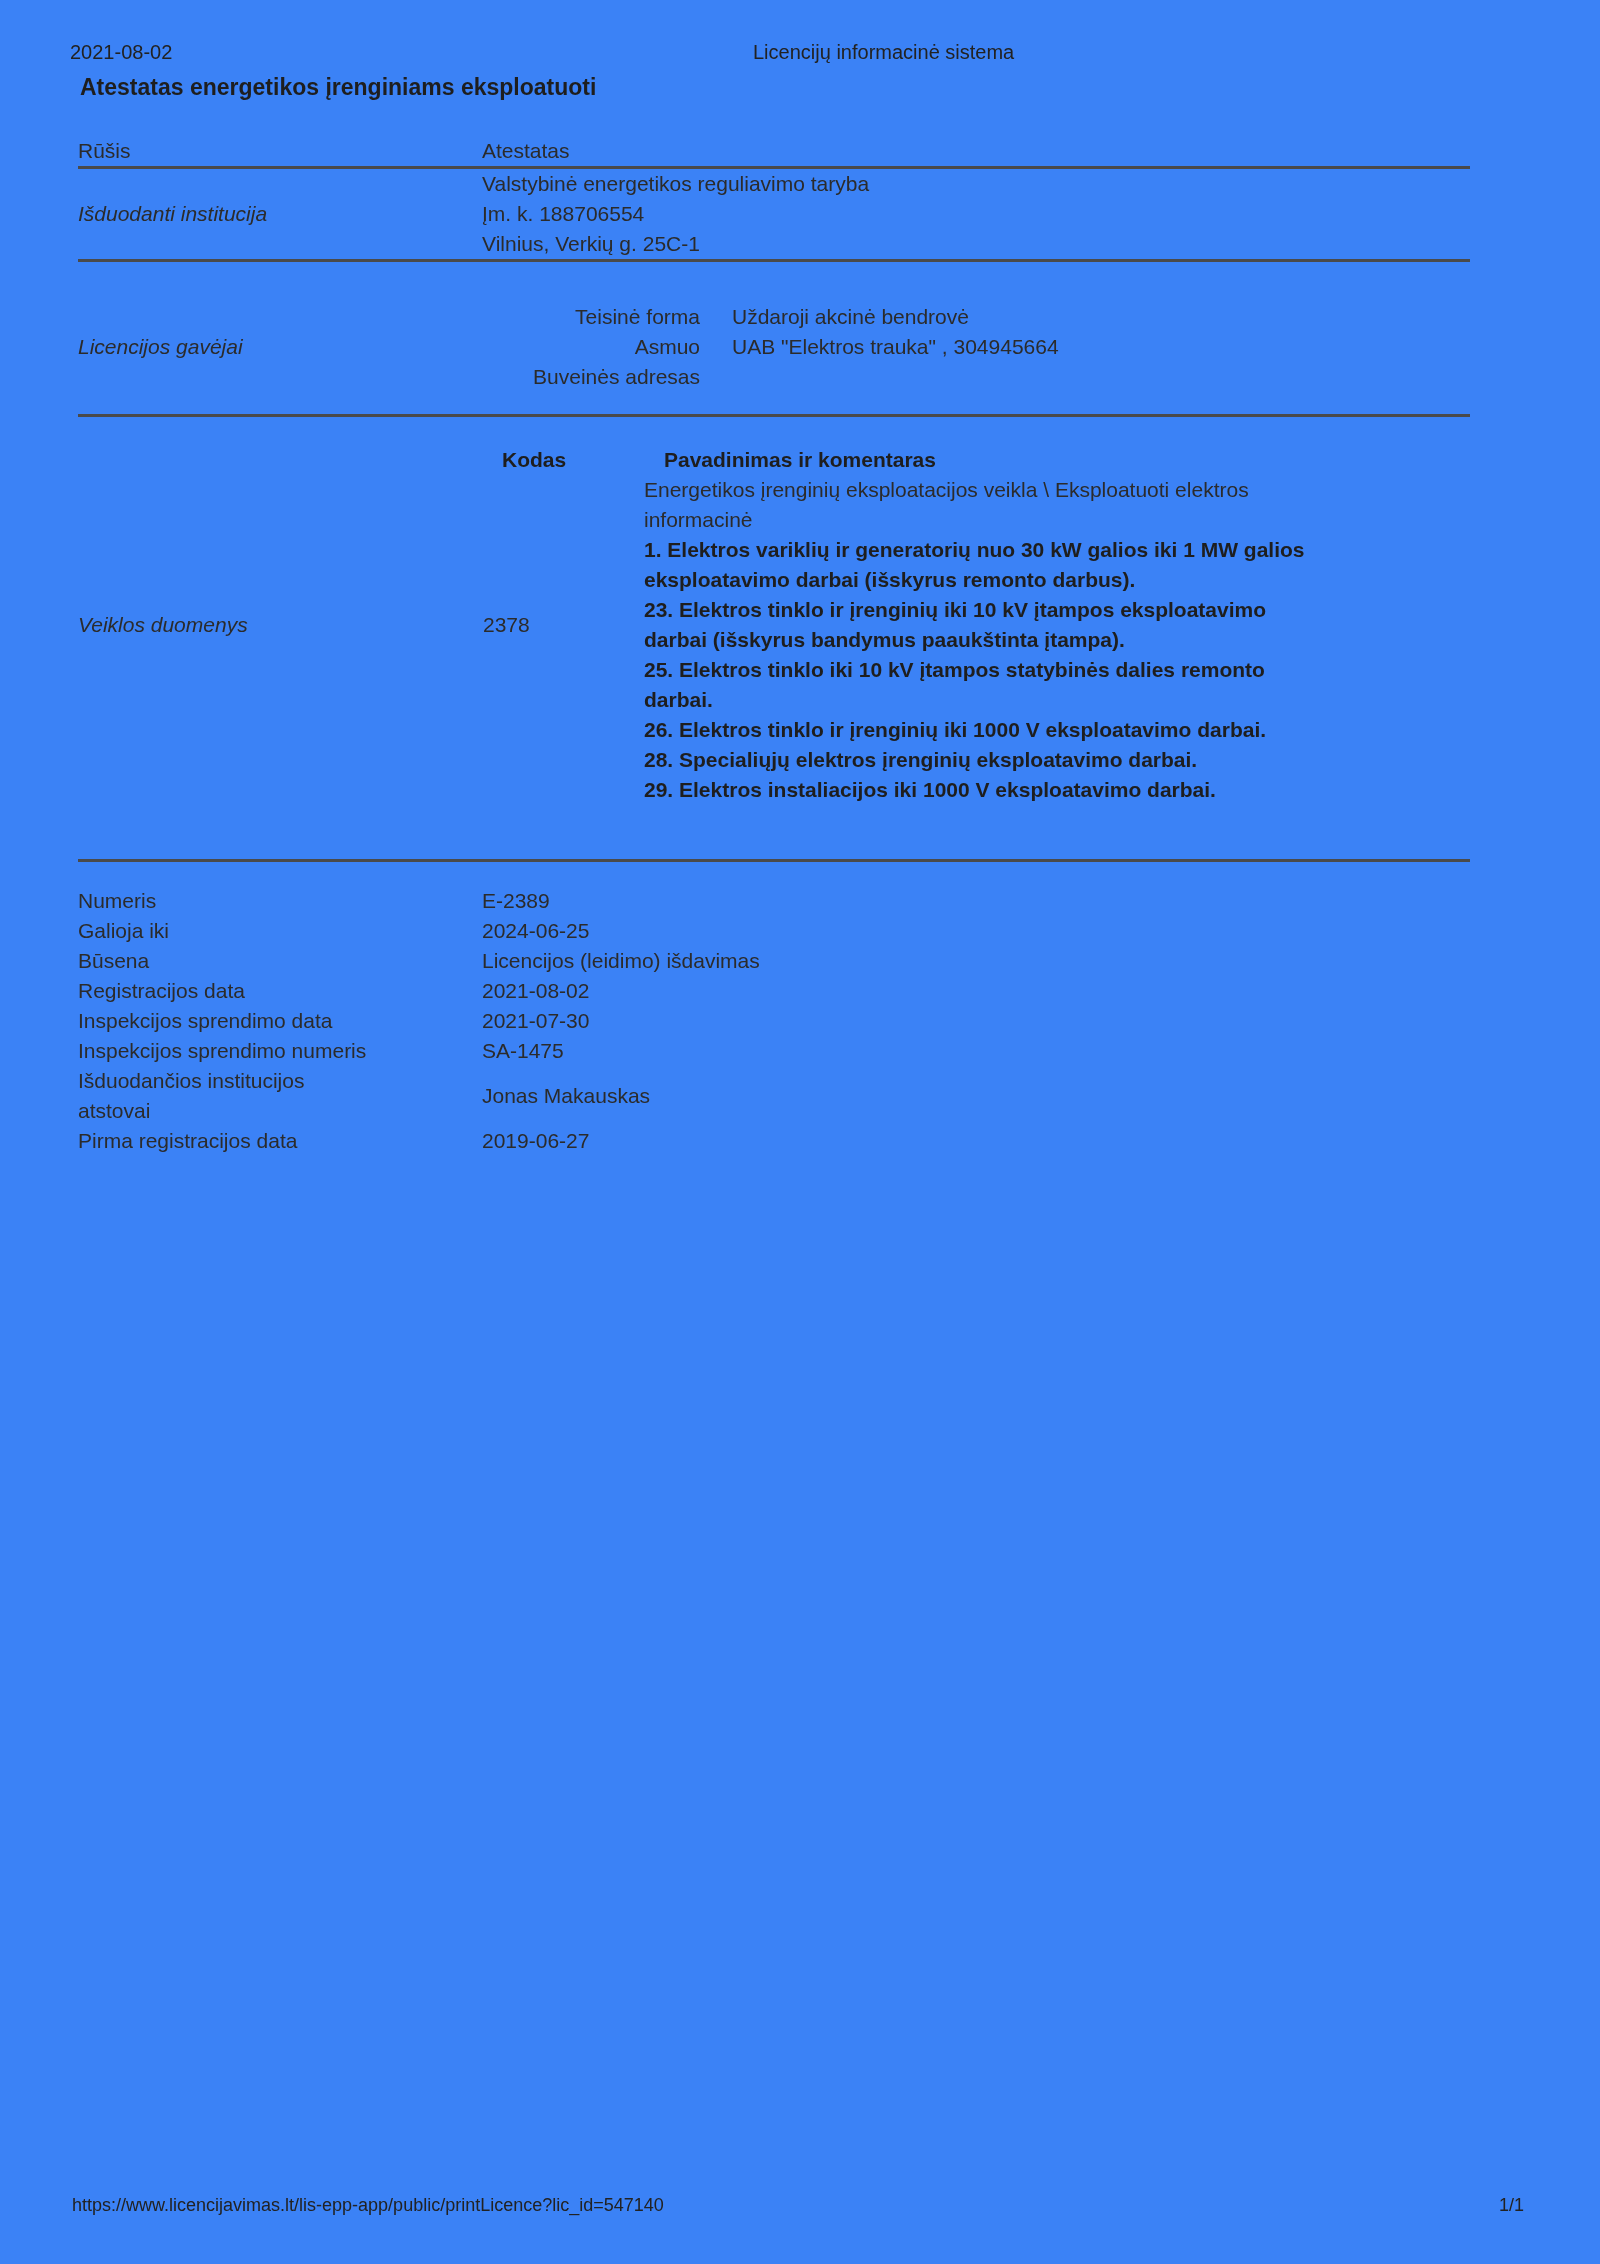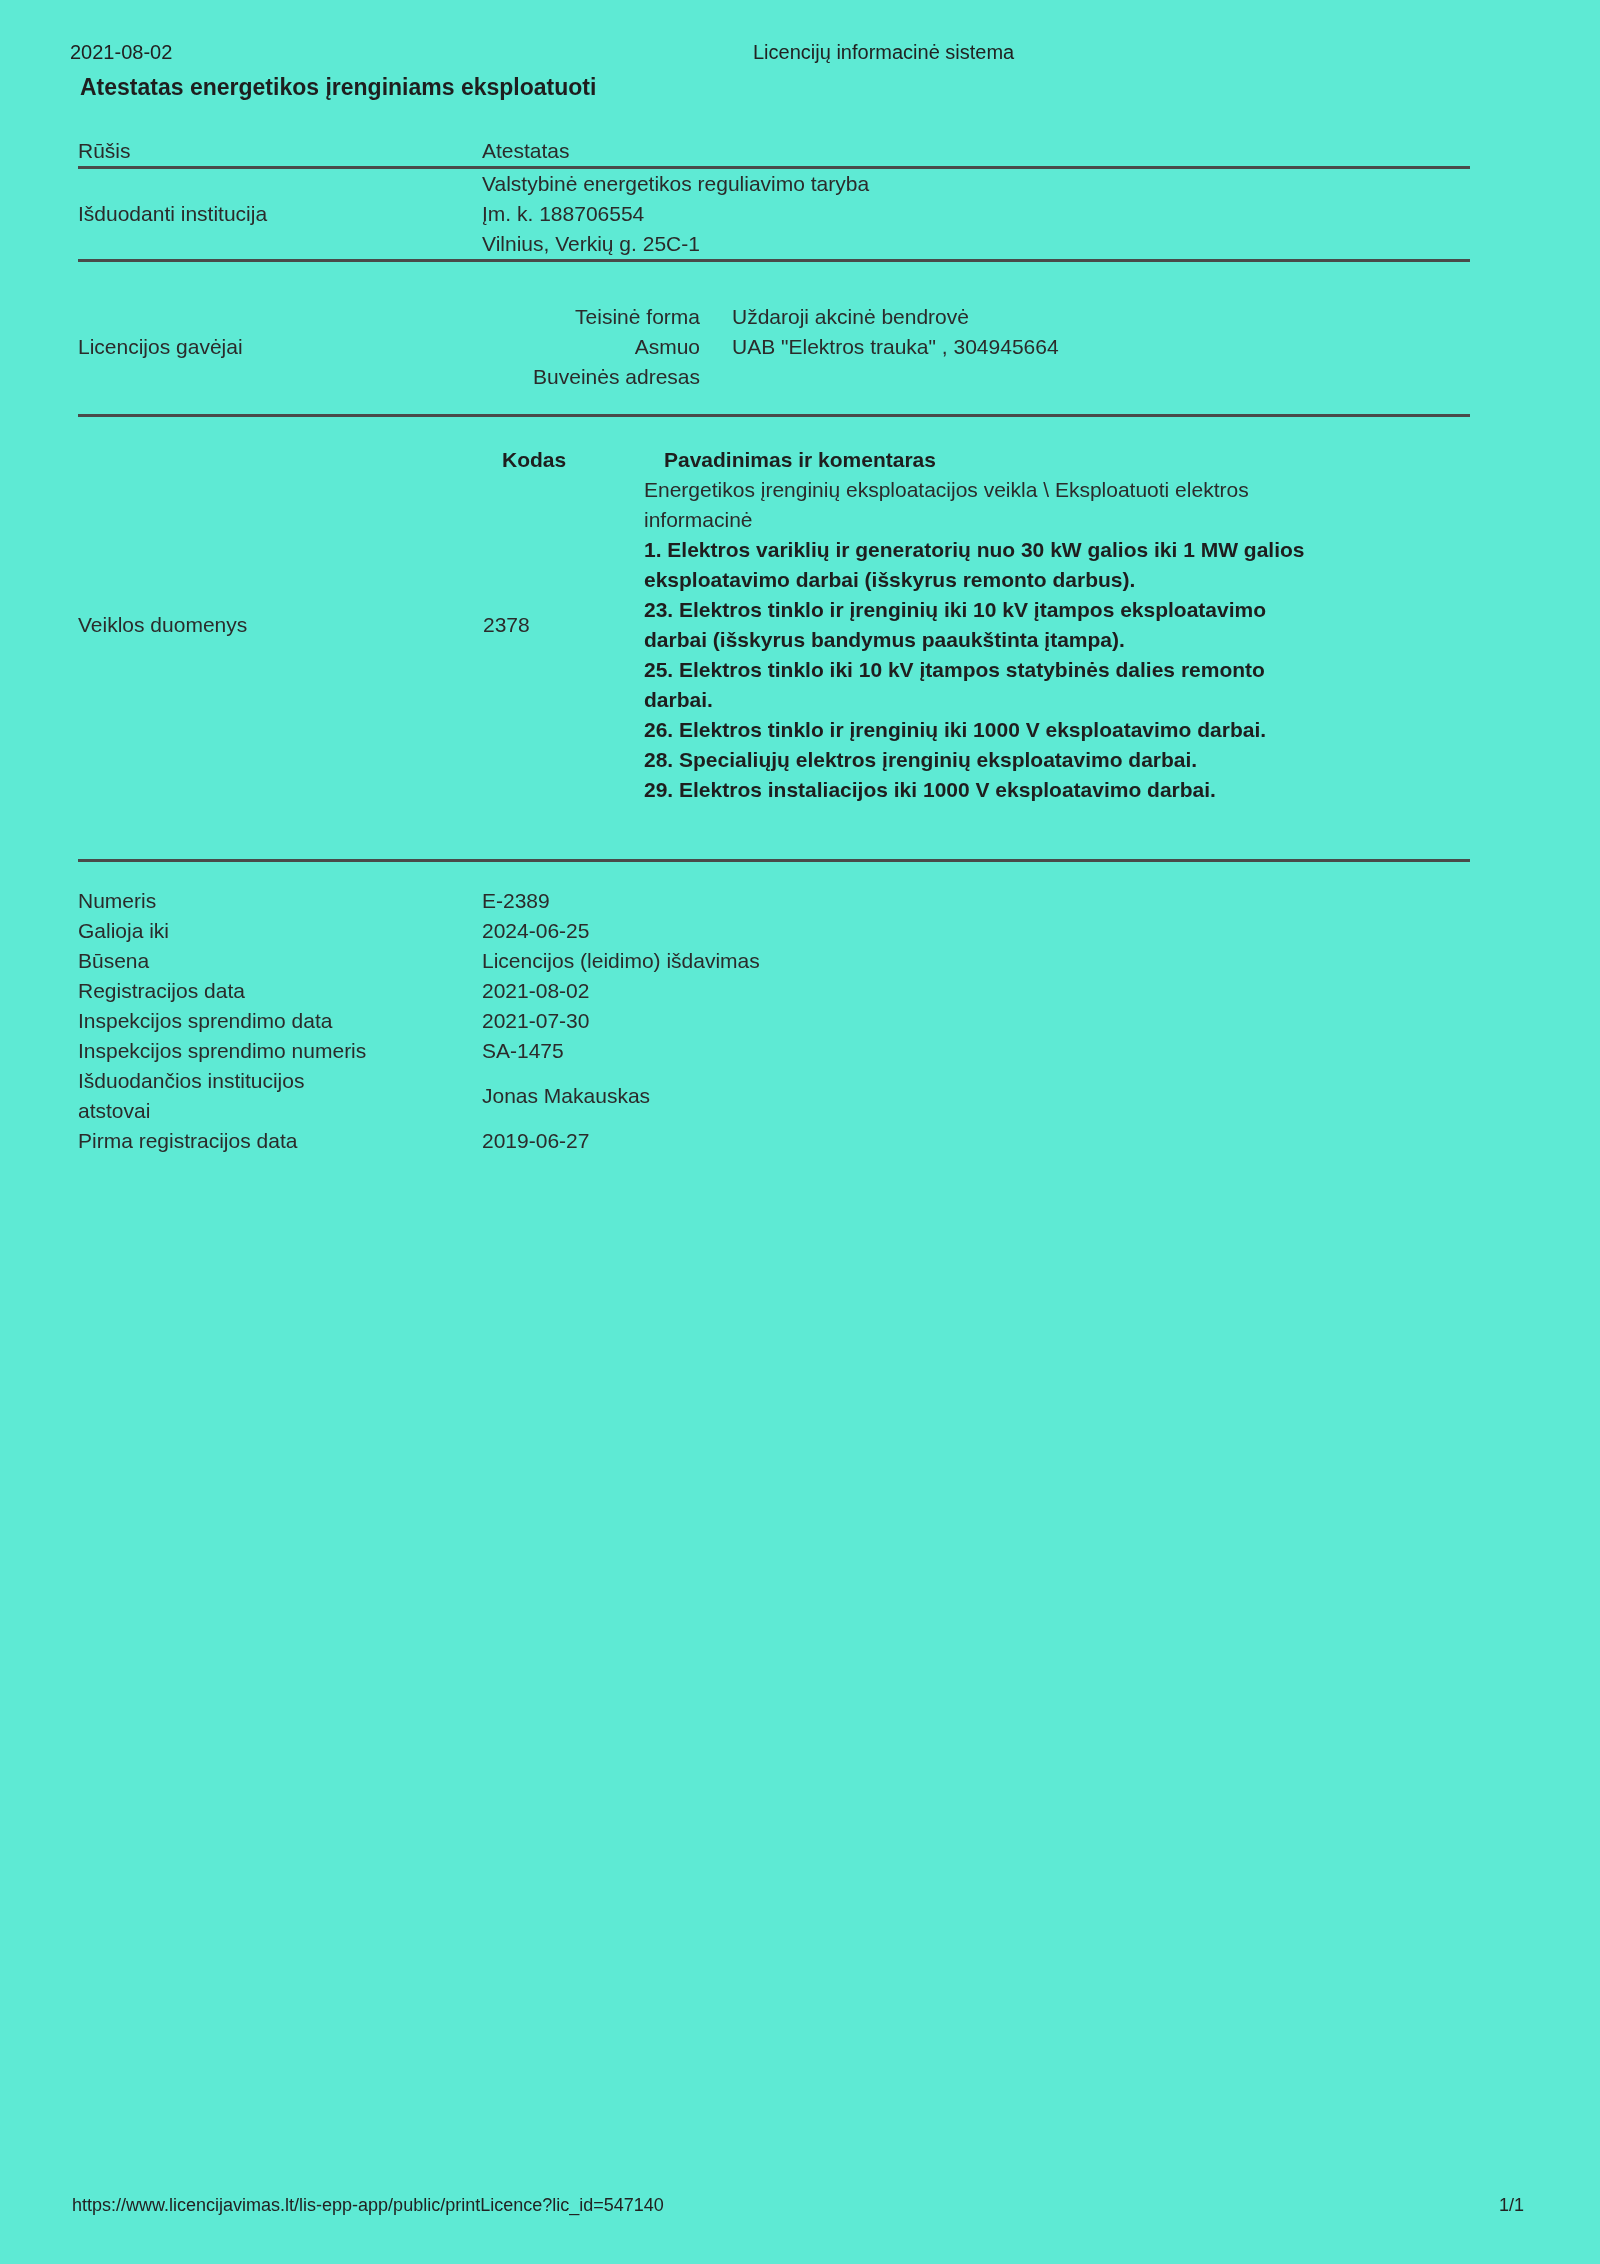--- a/index.html
+++ b/index.html
@@ -4,21 +4,21 @@
 <style>
   html, body {
     margin: 0;
     padding: 0;
     background: #ffffff;
   }
   .page {
     position: relative;
     width: 1600px;
     height: 2264px;
-    background: #5eead4;
+    background: #3b82f6;
     font-family: "Liberation Sans", sans-serif;
     color: #2b2b2b;
     overflow: hidden;
   }
   
   .print-date {
     position: absolute;
     left: 70px;
     top: 40px;
     font-size: 20px;
@@ -65,21 +65,21 @@
     width: 1392px;
     font-size: 21px;
     line-height: 30px;
   }
   .row {
     display: grid;
     grid-template-columns: 404px 1fr;
     border-bottom: 3px solid #4a4a4a;
   }
   .row .lbl { white-space: nowrap; }
-  .row .lbl.center { align-self: center; }
+  .row .lbl.center { align-self: center; font-style: italic; }
   .r1 { padding-top: 2px; }
   .r2 { }
   .r3 { padding-top: 40px; padding-bottom: 22px; }
   .r4 {
     grid-template-columns: 404px 162px 1fr;
     padding-top: 28px;
     padding-bottom: 54px;
   }
   .subgrid {
     display: grid;

